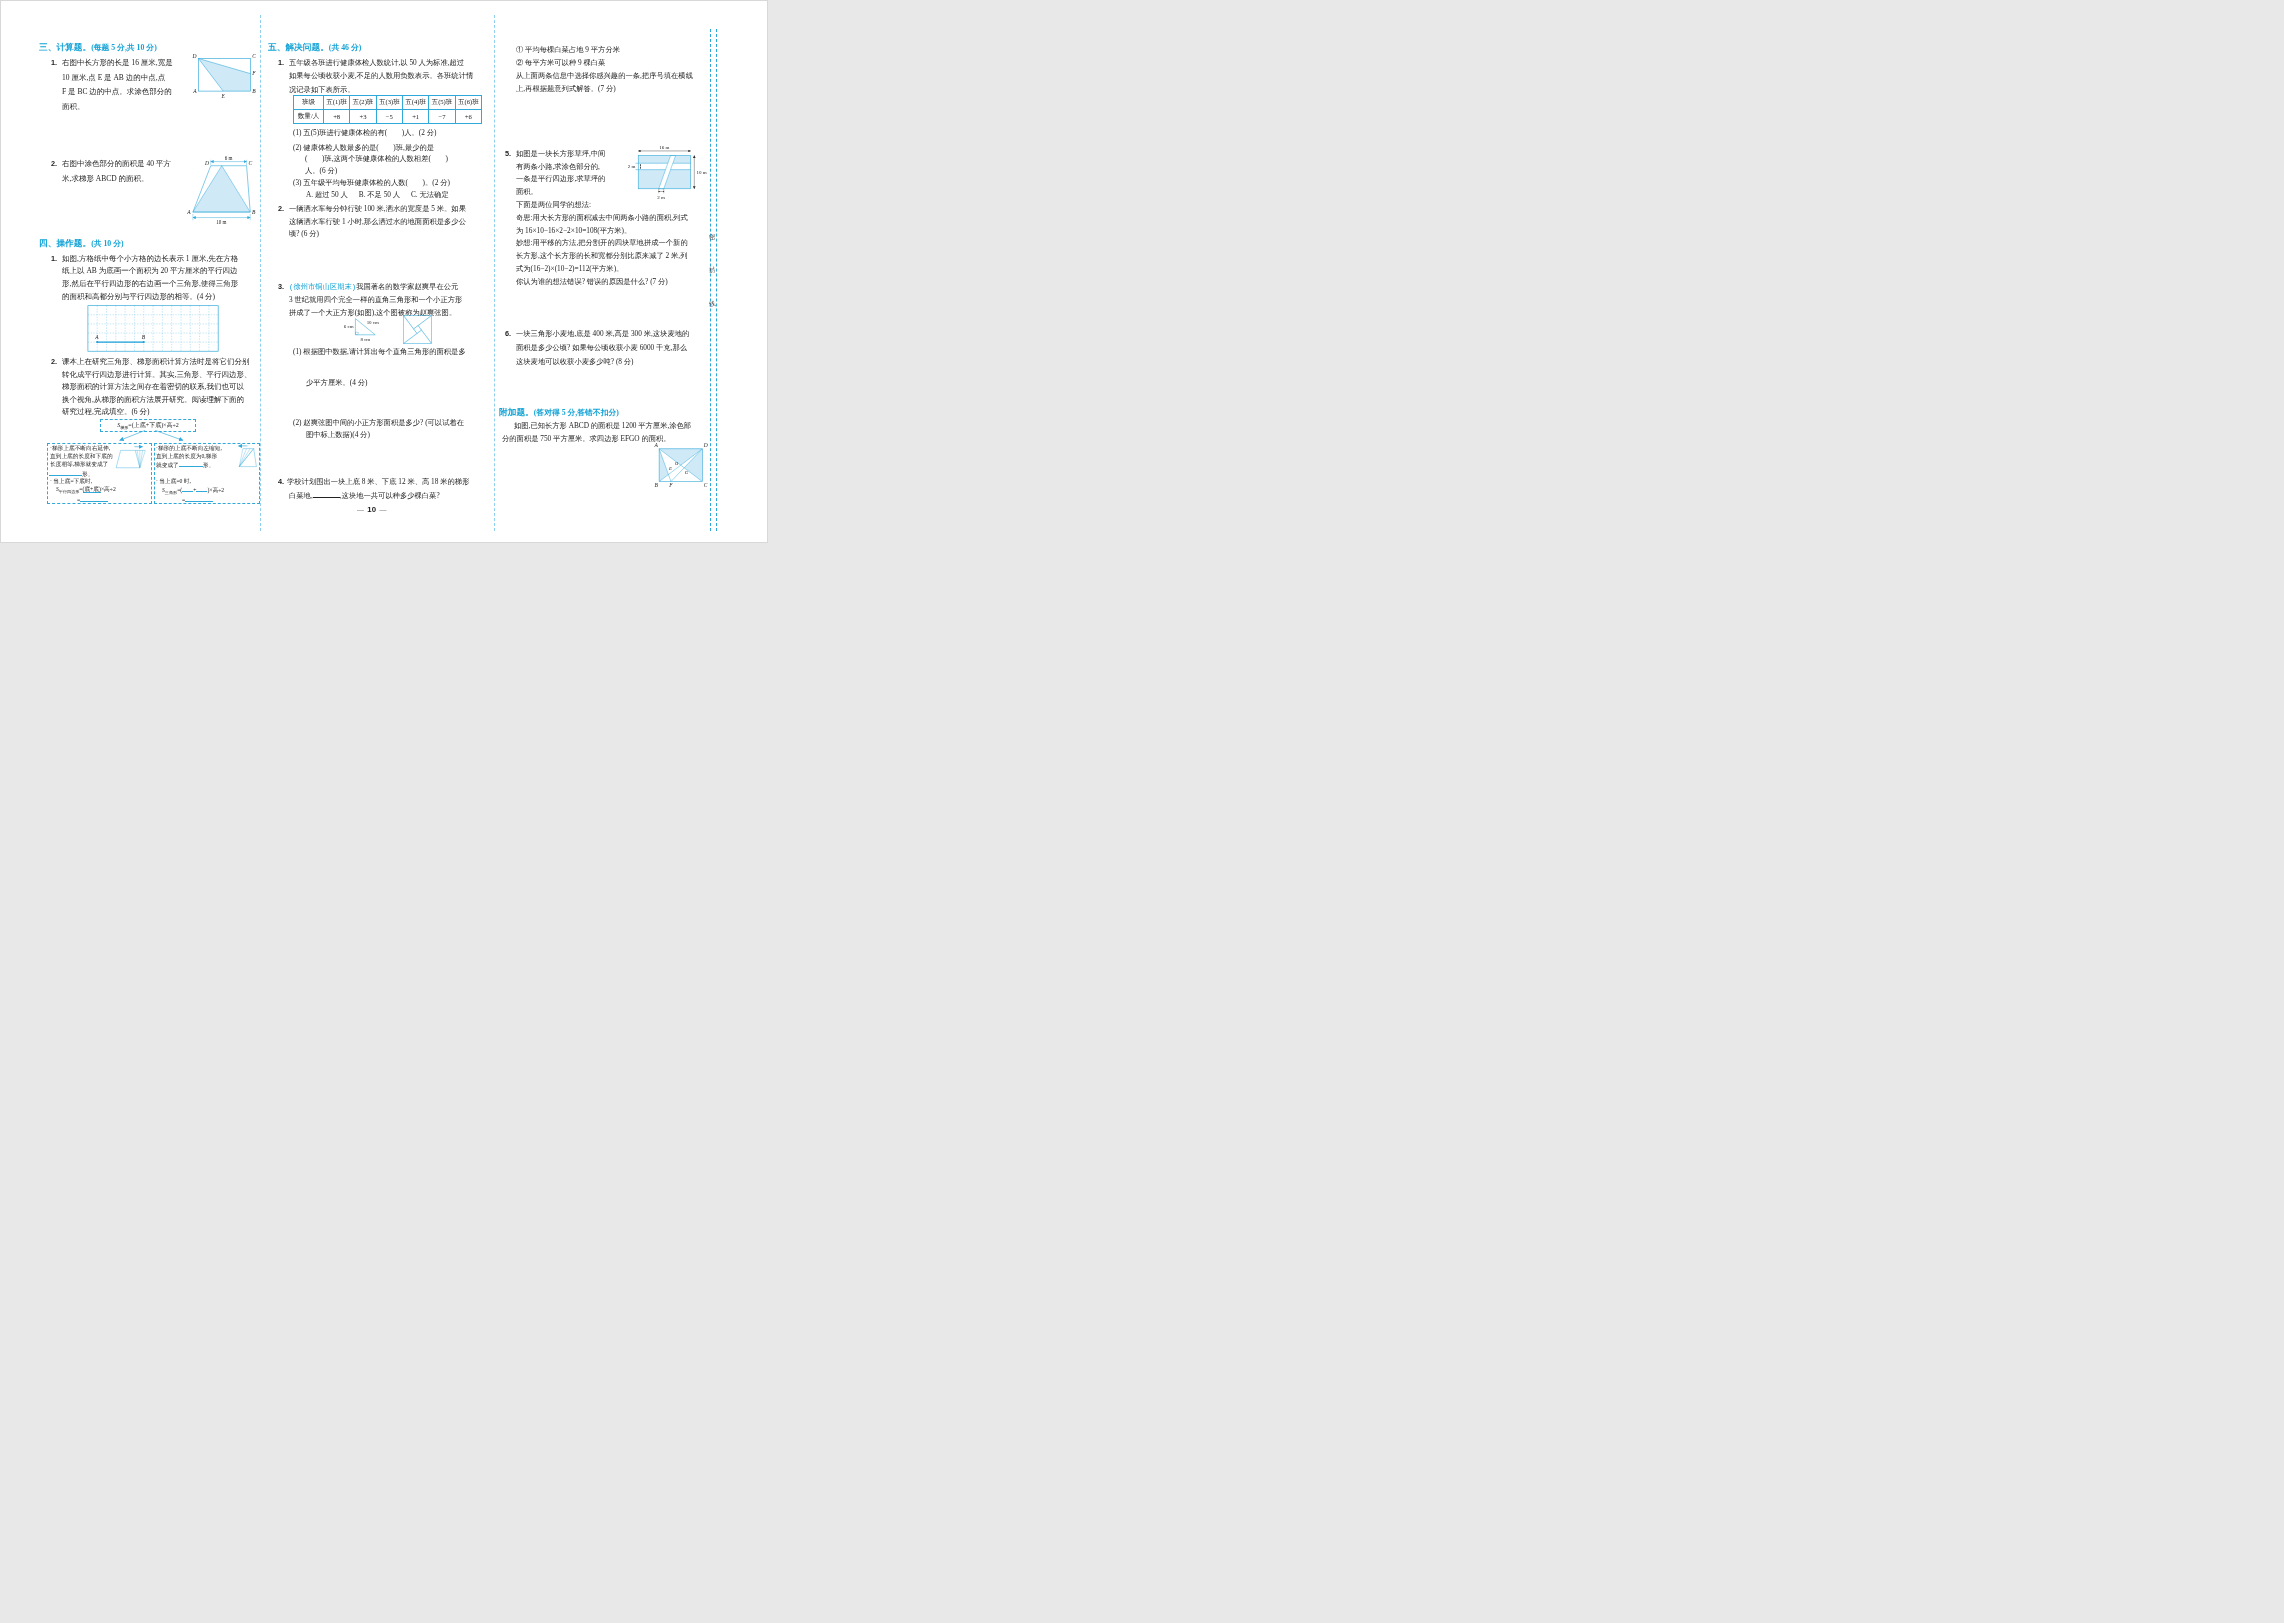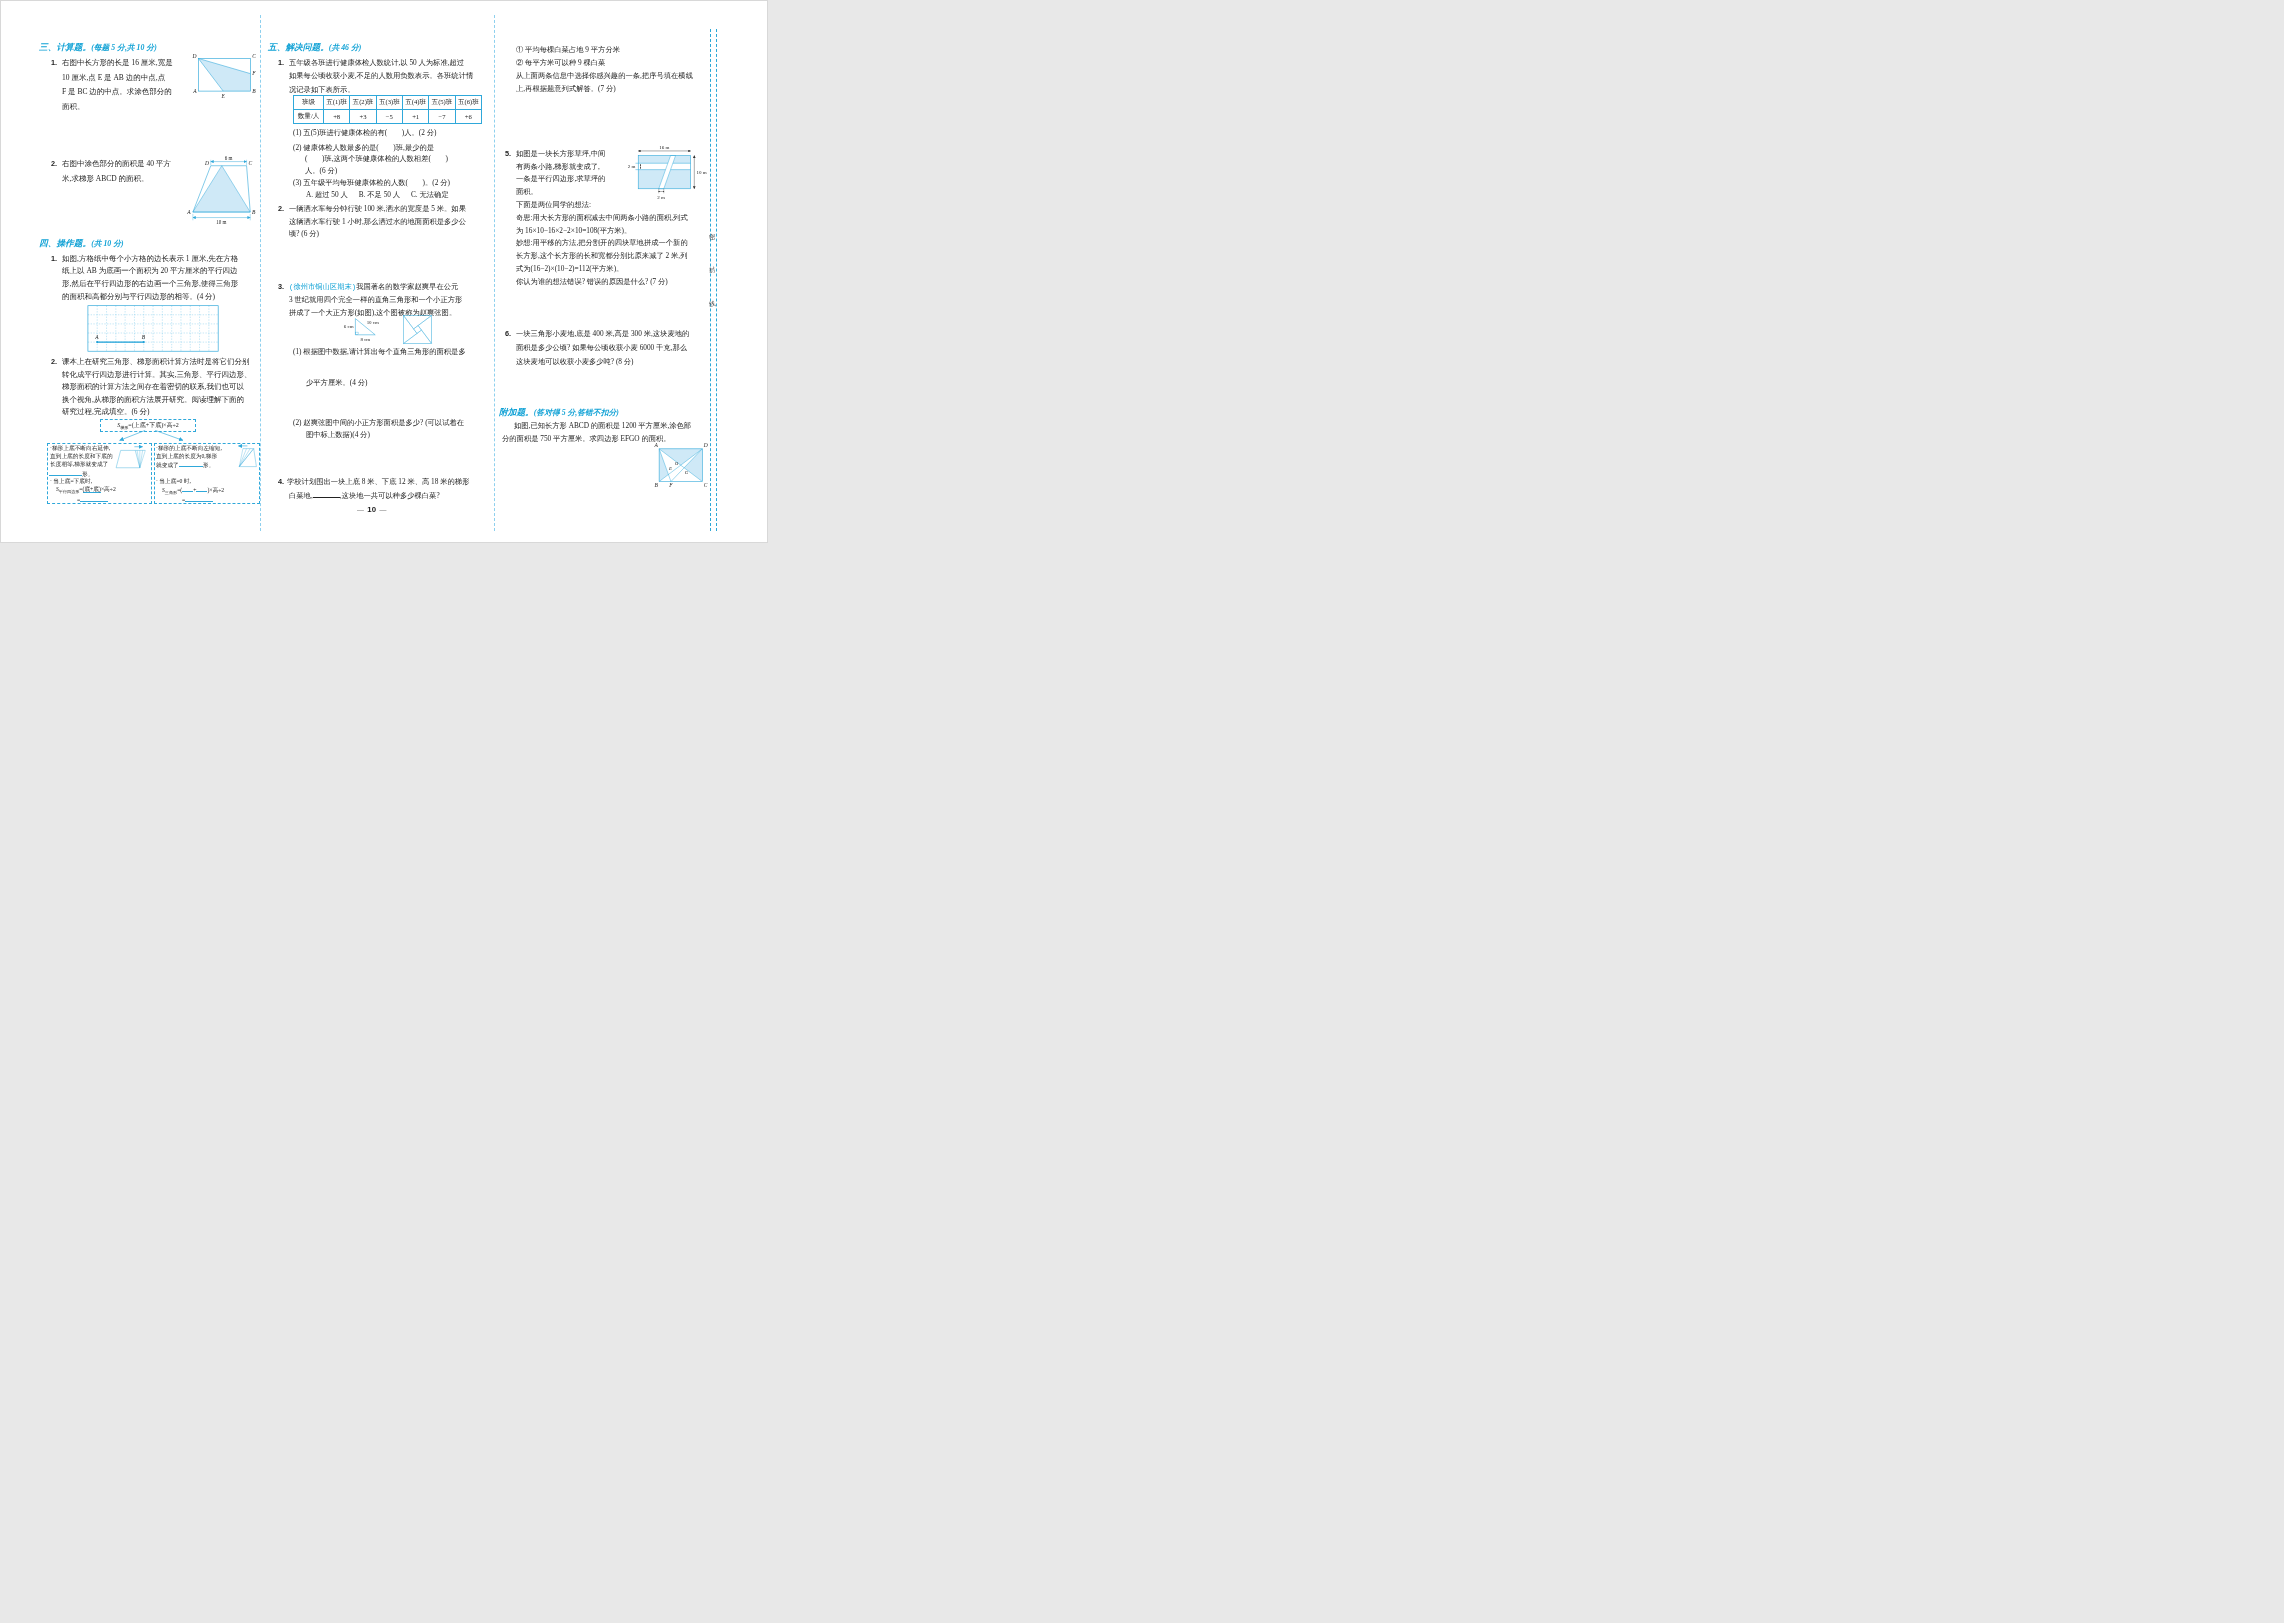--- a/index.html
+++ b/index.html
@@ -2,21 +2,21 @@
 <html style="font-size:7.3px"><head>
 <meta charset="utf-8">
 <style>
   html,body{margin:0;padding:0;background:#e8e8e8;}
   .page{position:relative;width:766px;height:541px;background:#fff;border:0.5px solid #d8d8d8;overflow:hidden;
         font-family:"Liberation Serif",serif;color:#1c1c1c;}
   .t{position:absolute;white-space:pre;font-size:7.3px;line-height:1.1;}
   .c1{font-size:7.5px;}
   .num{font-family:"Liberation Sans",sans-serif;font-weight:bold;font-size:7.3px;}
   .hdr{position:absolute;white-space:pre;font-family:"Liberation Sans",sans-serif;font-weight:bold;
-       color:#14a3d6;font-size:8.7px;font-style:italic;}
+       color:#14a3d6;font-size:8.7px;}
   .hdrscore{font-family:"Liberation Serif",serif;font-weight:bold;font-size:7.8px;color:#14a3d6;}
   .tag{color:#14a3d6;font-family:Liberation Mono, monospace;}
   .sep{position:absolute;border-left:0.7px dashed #8ed0ee;width:0;}
   .mline{position:absolute;border-left:0.9px dashed #2aa7d6;width:0;}
   .mchar{position:absolute;font-size:6.4px;color:#444;transform:rotate(-12deg);font-family:"Liberation Serif",serif;}
   .dashbox{position:absolute;border:0.7px dashed #2fa8da;background:#fff;}
   .bt{position:absolute;white-space:pre;font-size:5.7px;}
   .bl{display:inline-block;border-bottom:0.7px solid #2fa8da;height:5px;}
   .blk{display:inline-block;border-bottom:0.6px solid #222;height:6px;width:27px;}
   .u{border-bottom:0.7px solid #2fa8da;}
@@ -268,21 +268,21 @@
 
   <span class="pagenum" style="left:356px;top:504px"><span>—</span>  <b>10</b>  <span>—</span></span>
 
   <span class="t" style="left:515px;top:45px">① 平均每棵白菜占地 9 平方分米</span>
   <span class="t" style="left:515px;top:58px">② 每平方米可以种 9 棵白菜</span>
   <span class="t" style="left:515px;top:71px">从上面两条信息中选择你感兴趣的一条,把序号填在横线</span>
   <span class="t" style="left:515px;top:84px">上,再根据题意列式解答。(7 分)</span>
 
   <span class="t num" style="left:504px;top:149px">5.</span>
   <span class="t" style="left:515px;top:149px">如图是一块长方形草坪,中间</span>
-  <span class="t" style="left:515px;top:162px">有两条小路,梯形就变成了,</span>
+  <span class="t" style="left:515px;top:162px">有两条小路,求涂色部分的,</span>
   <span class="t" style="left:515px;top:174px">一条是平行四边形,求草坪的</span>
   <span class="t" style="left:515px;top:187px">面积。</span>
   <span class="t" style="left:515px;top:200px">下面是两位同学的想法:</span>
   <span class="t" style="left:515px;top:213px">奇思:用大长方形的面积减去中间两条小路的面积,列式</span>
   <span class="t" style="left:515px;top:226px">为 16×10−16×2−2×10=108(平方米)。</span>
   <span class="t" style="left:515px;top:238px">妙想:用平移的方法,把分割开的四块草地拼成一个新的</span>
   <span class="t" style="left:515px;top:251px">长方形,这个长方形的长和宽都分别比原来减了 2 米,列</span>
   <span class="t" style="left:515px;top:264px">式为(16−2)×(10−2)=112(平方米)。</span>
   <span class="t" style="left:515px;top:277px">你认为谁的想法错误? 错误的原因是什么? (7 分)</span>
 

